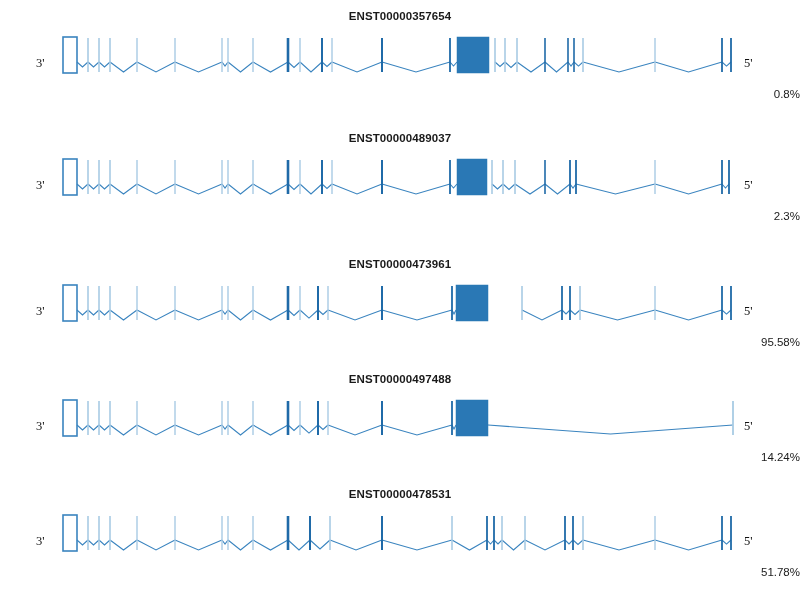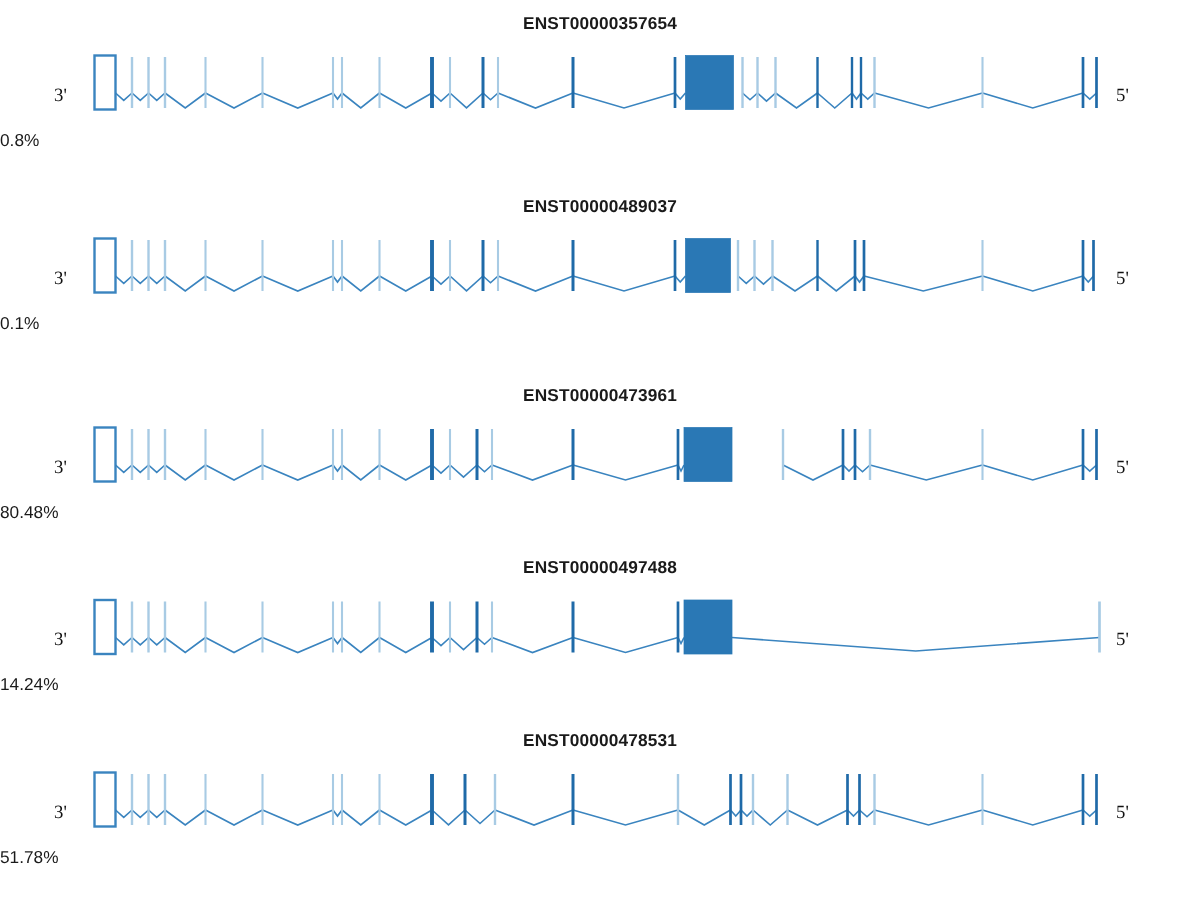--- a/index.html
+++ b/index.html
@@ -35,21 +35,21 @@
     font-weight: bold;
     color: #1a1a1a;
     letter-spacing: 0.1px;
     white-space: nowrap;
   }
   .transcript-pct {
     position: absolute;
     top: 78px;
     left: 0;
     width: 800px;
-    text-align: left;
+    text-align: right;
     font-family: "Liberation Sans", sans-serif;
     font-size: 11.5px;
     font-weight: normal;
     color: #1a1a1a;
     white-space: nowrap;
   }
   .end-label {
     position: absolute;
     font-family: "Liberation Serif", serif;
     font-size: 12.5px;
@@ -124,21 +124,21 @@
         <line x1="655" y1="6" x2="655" y2="40" stroke="#a8cbe4" stroke-width="1.4"></line>
         <line x1="722" y1="6" x2="722" y2="40" stroke="#1f6aa8" stroke-width="1.8"></line>
         <line x1="731" y1="6" x2="731" y2="40" stroke="#1f6aa8" stroke-width="1.8"></line>
         <rect x="457" y="5" width="32" height="36" fill="#2a78b5" stroke="#2a78b5" stroke-width="0.5"></rect>
       </svg>
     </div>
     <div class="transcript-row" style="top: 132px;">
       <div class="transcript-title">ENST00000489037</div>
       <div class="end-label left">3'</div>
       <div class="end-label right">5'</div>
-      <div class="transcript-pct">0.1%</div>
+      <div class="transcript-pct">2.3%</div>
       <svg width="800" height="52" class="track-svg">
         <rect x="63" y="5" width="14" height="36" fill="#ffffff" stroke="#3a84bf" stroke-width="1.6"></rect>
         <path d="M 77 30 L 82.5 34.95 L 88 30" fill="none" stroke="#3a84bf" stroke-width="1.1"></path>
         <path d="M 88 30 L 93.5 34.95 L 99 30" fill="none" stroke="#3a84bf" stroke-width="1.1"></path>
         <path d="M 99 30 L 104.5 34.95 L 110 30" fill="none" stroke="#3a84bf" stroke-width="1.1"></path>
         <path d="M 110 30 L 123.5 40 L 137 30" fill="none" stroke="#3a84bf" stroke-width="1.1"></path>
         <path d="M 137 30 L 156 40 L 175 30" fill="none" stroke="#3a84bf" stroke-width="1.1"></path>
         <path d="M 175 30 L 198.5 40 L 222 30" fill="none" stroke="#3a84bf" stroke-width="1.1"></path>
         <path d="M 222 30 L 225 34 L 228 30" fill="none" stroke="#3a84bf" stroke-width="1.1"></path>
         <path d="M 228 30 L 240.5 40 L 253 30" fill="none" stroke="#3a84bf" stroke-width="1.1"></path>
@@ -180,21 +180,21 @@
         <line x1="655" y1="6" x2="655" y2="40" stroke="#a8cbe4" stroke-width="1.4"></line>
         <line x1="722" y1="6" x2="722" y2="40" stroke="#1f6aa8" stroke-width="1.8"></line>
         <line x1="729" y1="6" x2="729" y2="40" stroke="#1f6aa8" stroke-width="1.8"></line>
         <rect x="457" y="5" width="30" height="36" fill="#2a78b5" stroke="#2a78b5" stroke-width="0.5"></rect>
       </svg>
     </div>
     <div class="transcript-row" style="top: 258px;">
       <div class="transcript-title">ENST00000473961</div>
       <div class="end-label left">3'</div>
       <div class="end-label right">5'</div>
-      <div class="transcript-pct">80.48%</div>
+      <div class="transcript-pct">95.58%</div>
       <svg width="800" height="52" class="track-svg">
         <rect x="63" y="5" width="14" height="36" fill="#ffffff" stroke="#3a84bf" stroke-width="1.6"></rect>
         <path d="M 77 30 L 82.5 34.95 L 88 30" fill="none" stroke="#3a84bf" stroke-width="1.1"></path>
         <path d="M 88 30 L 93.5 34.95 L 99 30" fill="none" stroke="#3a84bf" stroke-width="1.1"></path>
         <path d="M 99 30 L 104.5 34.95 L 110 30" fill="none" stroke="#3a84bf" stroke-width="1.1"></path>
         <path d="M 110 30 L 123.5 40 L 137 30" fill="none" stroke="#3a84bf" stroke-width="1.1"></path>
         <path d="M 137 30 L 156 40 L 175 30" fill="none" stroke="#3a84bf" stroke-width="1.1"></path>
         <path d="M 175 30 L 198.5 40 L 222 30" fill="none" stroke="#3a84bf" stroke-width="1.1"></path>
         <path d="M 222 30 L 225 34 L 228 30" fill="none" stroke="#3a84bf" stroke-width="1.1"></path>
         <path d="M 228 30 L 240.5 40 L 253 30" fill="none" stroke="#3a84bf" stroke-width="1.1"></path>

